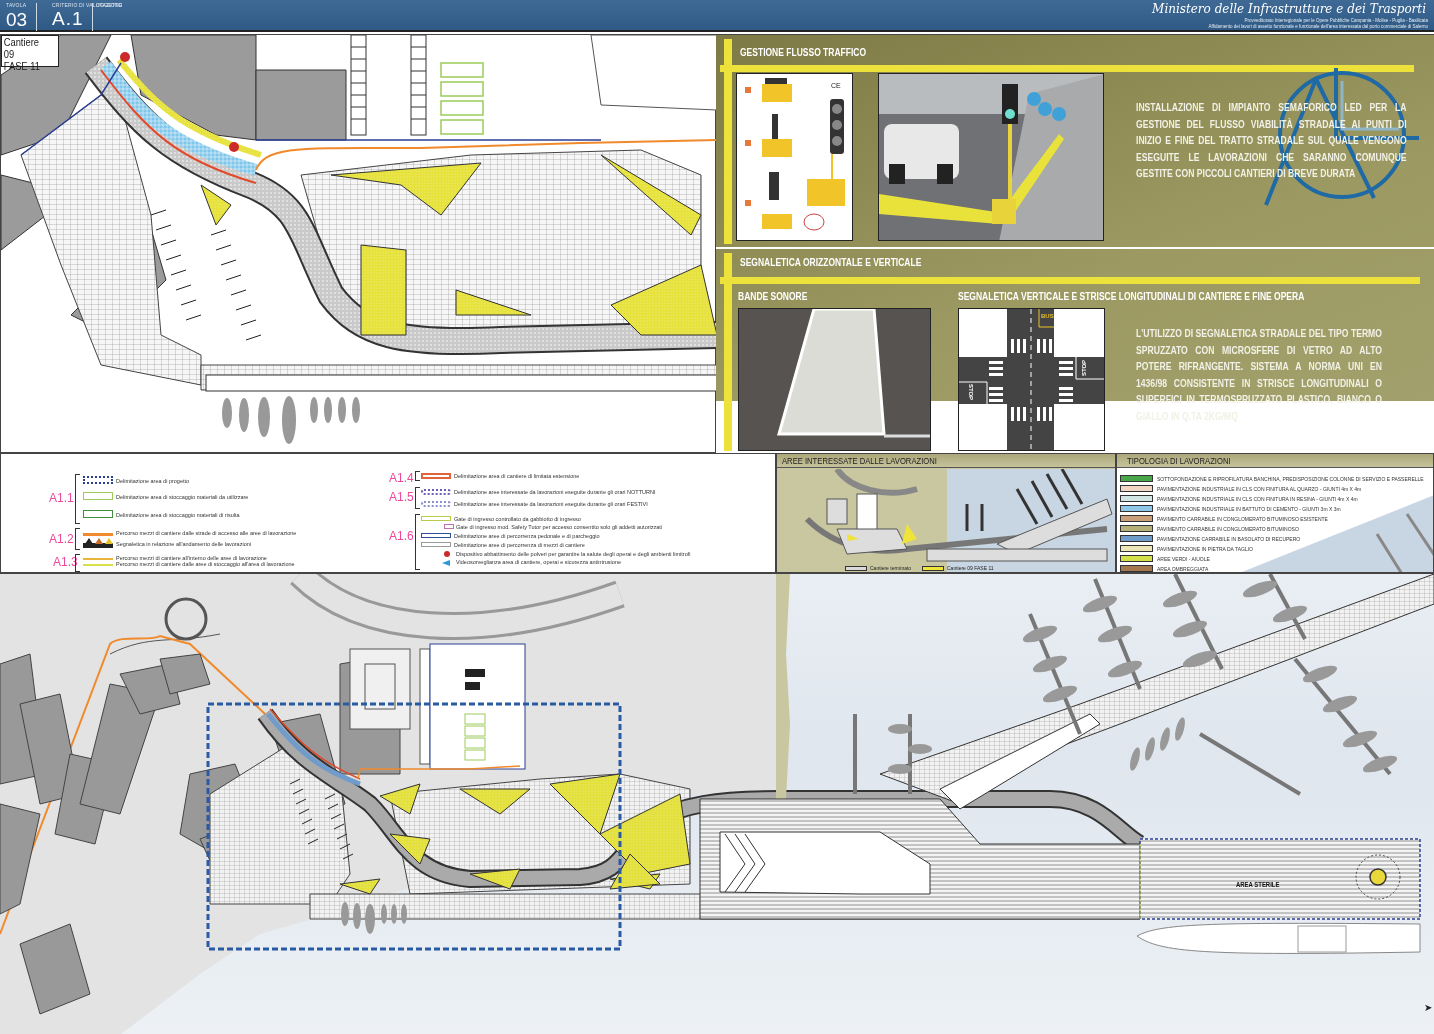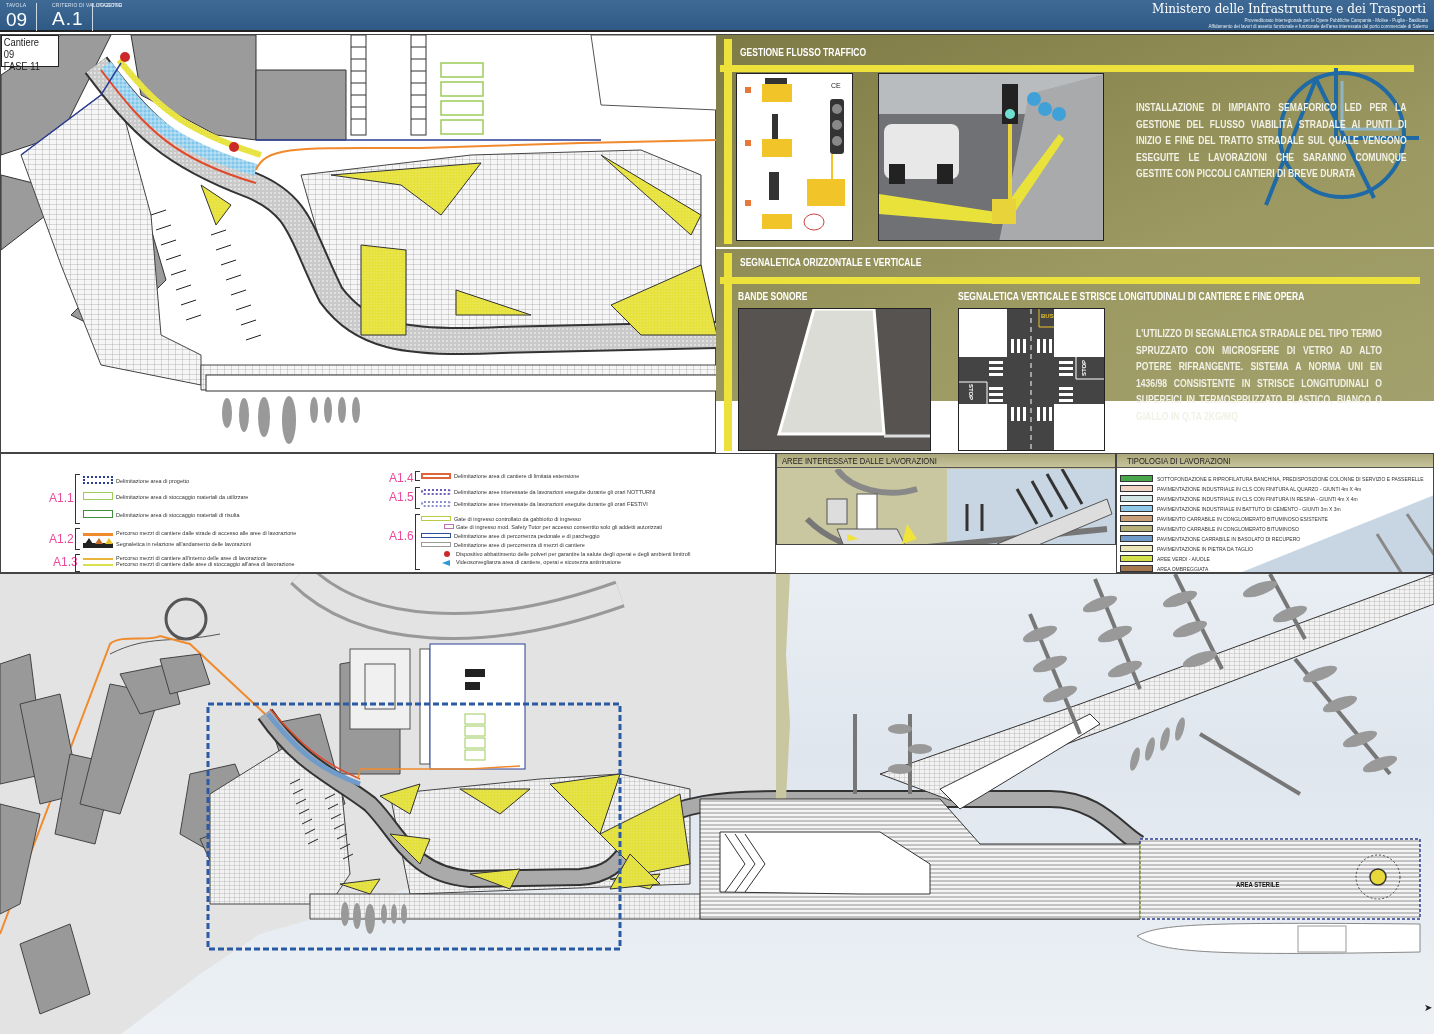--- a/index.html
+++ b/index.html
@@ -5,55 +5,55 @@
   *{box-sizing:border-box;margin:0;padding:0}
   body{width:1434px;height:1034px;position:relative;overflow:hidden;background:#fff;font-family:"Liberation Sans",sans-serif;color:#222}
   .abs{position:absolute}
   
   #hdr{left:0;top:0;width:1434px;height:32px;background:linear-gradient(#3e6a95,#2f5a85);border-bottom:2px solid #222}
   .hlbl{font-size:5px;color:#d8e3ef;top:2px;letter-spacing:.2px}
   .hsep{top:3px;width:1px;height:28px;background:#cfd9e4}
   #tav{left:6px;top:9px;font-size:19px;color:#fff}
   #crit{left:52px;top:8px;font-size:19px;color:#fff;letter-spacing:1px}
   #ogg{left:98px;top:13px;font-size:11px;color:#f2f5f8}
-  #min{right:8px;top:2px;font-family:"DejaVu Serif",serif;font-size:12px;color:#fff}
+  #min{right:8px;top:2px;font-family:"DejaVu Serif",serif;font-style:italic;font-size:12px;color:#fff}
   .minsub{right:6px;font-size:4.5px;color:#e5ecf3;text-align:right}
   
   #topmap{left:0;top:34px;width:716px;height:419px;background:#fff;border:1px solid #444}
   #infopanel{left:716px;top:34px;width:718px;height:367px;background:linear-gradient(160deg,#7d7a45,#9c9962 60%,#a2a06c);border-top:1px solid #444}
   .ybar{background:#ede23c}
   .sect-title{font-size:10px;font-weight:bold;color:#fff;transform:scaleX(.85);transform-origin:left}
   .body-text{font-size:10.5px;font-weight:bold;color:#f1f1e6;line-height:16.5px;text-align:justify;transform:scaleX(.82);transform-origin:left}
   .photo{border:1px solid #222}
   
   #legend{left:0;top:453px;width:776px;height:120px;background:#fff;border:1px solid #444}
   .lg-head{background:linear-gradient(#aca77a,#c6c39c);height:14px;border-bottom:1px solid #555}
   .lg-title{font-size:9px;color:#222;transform:scaleX(.85);transform-origin:left;left:5px;top:2px}
   .grp{font-size:12px;color:#ec4899}
   .sw{width:30px;height:8px}
   .lt{font-size:5.5px;color:#333;white-space:nowrap}
   .brk{border:1px solid #333;border-right:none;width:5px}
-  #areemini{left:776px;top:453px;width:340px;height:92px;background:#c9c79f;border:1px solid #444;overflow:hidden}
+  #areemini{left:776px;top:453px;width:340px;height:120px;background:#c9c79f;border:1px solid #444;overflow:hidden}
   #tipo{left:1116px;top:453px;width:318px;height:120px;background:#fff;border:1px solid #444;overflow:hidden}
   .tp-row{left:3px;height:10px;width:315px}
   .tp-sw{width:33px;height:7px;border:1.5px solid #333;display:inline-block;vertical-align:middle}
   .tp-txt{font-size:5px;color:#333;display:inline-block;vertical-align:middle;margin-left:4px;white-space:nowrap}
   #botmap{left:0;top:573px;width:1434px;height:461px;background:linear-gradient(180deg,#e9eef3 0%,#dfe6ee 40%,#edf1f5 100%);overflow:hidden;border-top:1px solid #444}
   .lbl-map{font-size:11px;color:#111}
 </style>
 </head>
 <body>
 
 <div id="hdr" class="abs">
   <span class="abs hlbl" style="left:6px">TAVOLA</span>
   <span class="abs hlbl" style="left:52px">CRITERIO DI VALUTAZIONE</span>
   <span class="abs hlbl" style="left:96px">OGGETTO</span>
   <div class="abs hsep" style="left:36px"></div>
   <div class="abs hsep" style="left:92px"></div>
-  <span id="tav" class="abs">09</span>
+  <span id="tav" class="abs">03</span>
   <span id="crit" class="abs">A.1</span>
   <span id="min" class="abs">Ministero delle Infrastrutture e dei Trasporti</span>
   <span class="abs minsub" style="top:18px">Provveditorato Interregionale per le Opere Pubbliche Campania - Molise - Puglia - Basilicata</span>
   <span class="abs minsub" style="top:24px">Affidamento dei lavori di assetto funzionale e funzionale dell'area interessata dal porto commerciale di Salerno</span>
 </div>
 
 <div id="topmap" class="abs">
   <div class="abs" style="left:0;top:0;width:58px;height:32px;border:1px solid #222;background:#fff;z-index:3">
     <div style="font-size:11px;padding-left:2px;transform:scaleX(.85);transform-origin:left">Cantiere 09</div>
     <div style="font-size:11px;padding-left:2px;transform:scaleX(.85);transform-origin:left">FASE 11</div>

